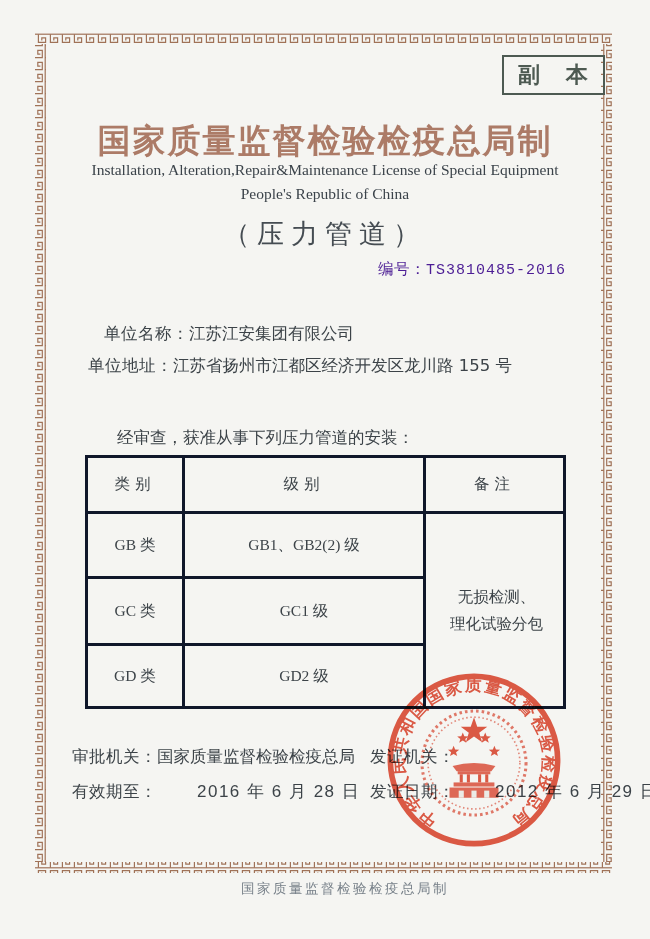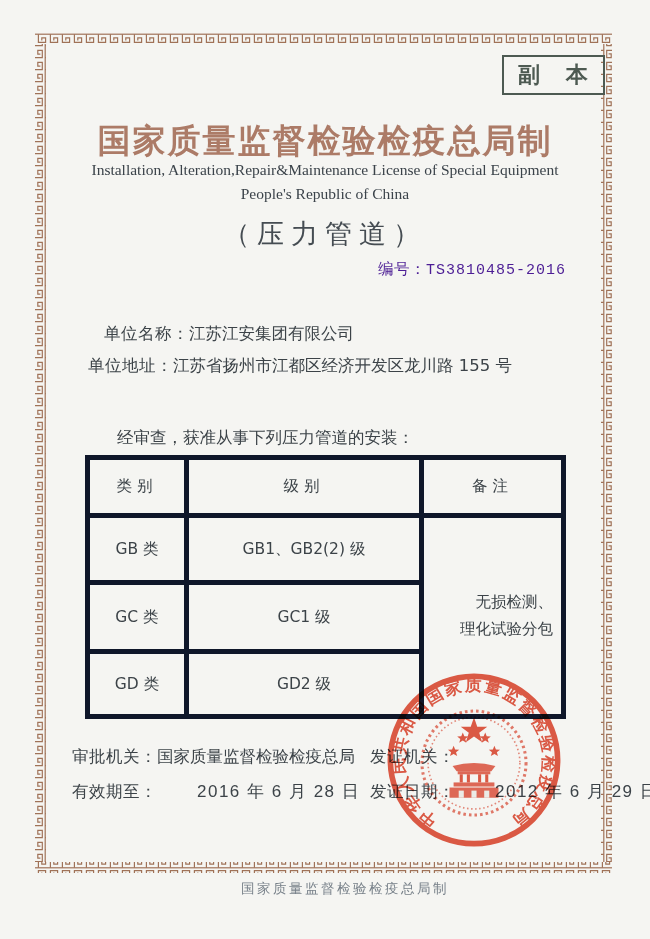--- a/index.html
+++ b/index.html
@@ -27,29 +27,29 @@
   .license-line{position:absolute;top:259px;right:84px;font-size:15.5px;color:#4c1d95;}
   .license-line .num{font-family:"Liberation Mono","DejaVu Sans Mono",monospace;font-size:15px;letter-spacing:1px;}
   .field-line{position:absolute;font-size:16.5px;color:#3c4348;z-index:2;white-space:nowrap;}
   .f-name{left:88px;top:323px;margin-left:16px;}
   .f-addr{left:88px;top:355px;}
   .f-note{left:117px;top:427px;text-align:right;}
   .lic-table{
     position:absolute;left:85px;top:455px;width:481px;z-index:2;
     border-collapse:collapse;font-size:15.5px;color:#3c4348;
   }
-  .lic-table td{border:5px solid #0f172a;text-align:center;padding:8px;}
+  .lic-table td{border:3px solid #0f172a;text-align:center;padding:8px;font-family:Liberation Serif, serif;}
   .lic-table{border:2px solid #383f44;}
   .lic-table tr.hdr td{height:37px;letter-spacing:5px;}
   .lic-table tr.r1 td{height:46px;}
   .lic-table tr.r2 td{height:48px;}
   .lic-table tr.r3 td{height:44px;}
   .lic-table td.c1{width:78px;}
   .lic-table td.c3{width:117px;}
-  .lic-table td.remark{text-align:right;padding-left:12px;line-height:1.75;}
+  .lic-table td.remark{text-align:center;padding-left:12px;line-height:1.75;}
   .b-line{position:absolute;font-size:16.5px;color:#3c4348;z-index:2;white-space:nowrap;}
   .l-approval{left:72px;top:746px;}
   .l-issueorg{left:370px;top:746px;}
   .l-valid{left:72px;top:780px;}
   .l-issuedate{left:370px;top:780px;}
   .date-val{font-family:"Liberation Sans","DejaVu Sans",sans-serif;font-size:17px;letter-spacing:1.5px;margin-left:40px;}
   .footer-text{top:880px;font-size:13.5px;letter-spacing:2.5px;color:#778089;padding-left:40px;}
   .lbl{letter-spacing:.5px;}
 </style>
 </head>

